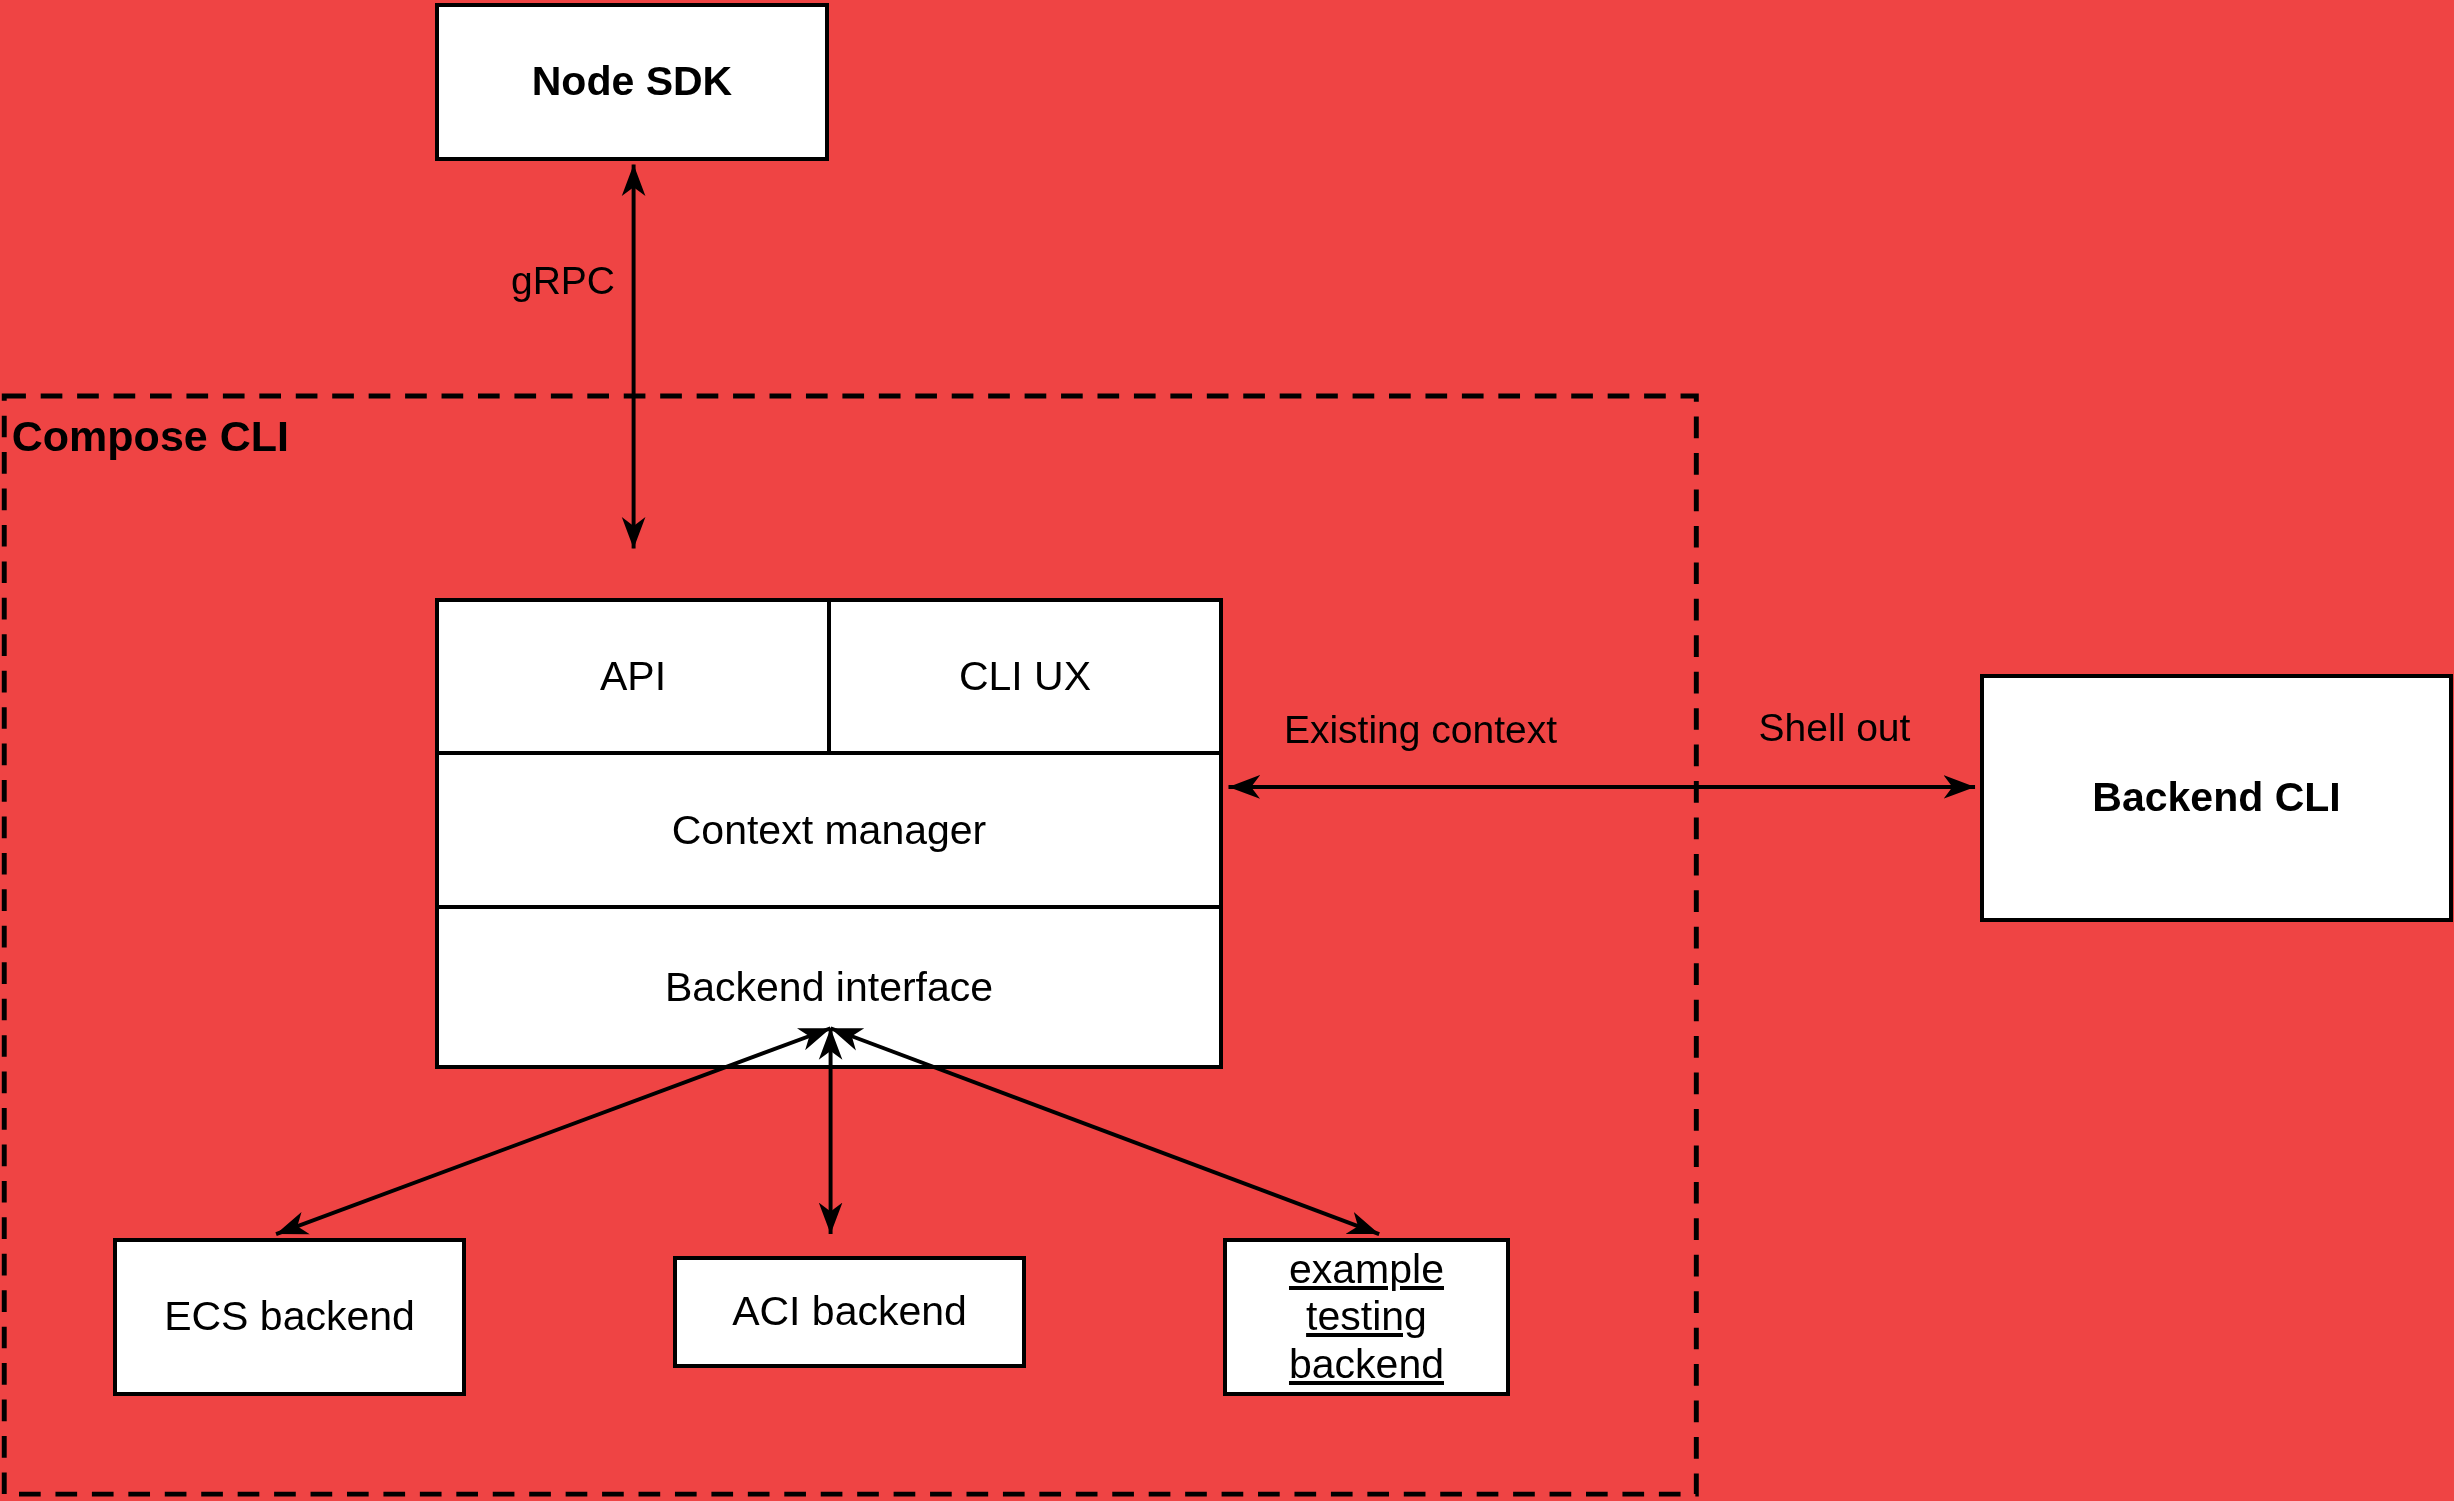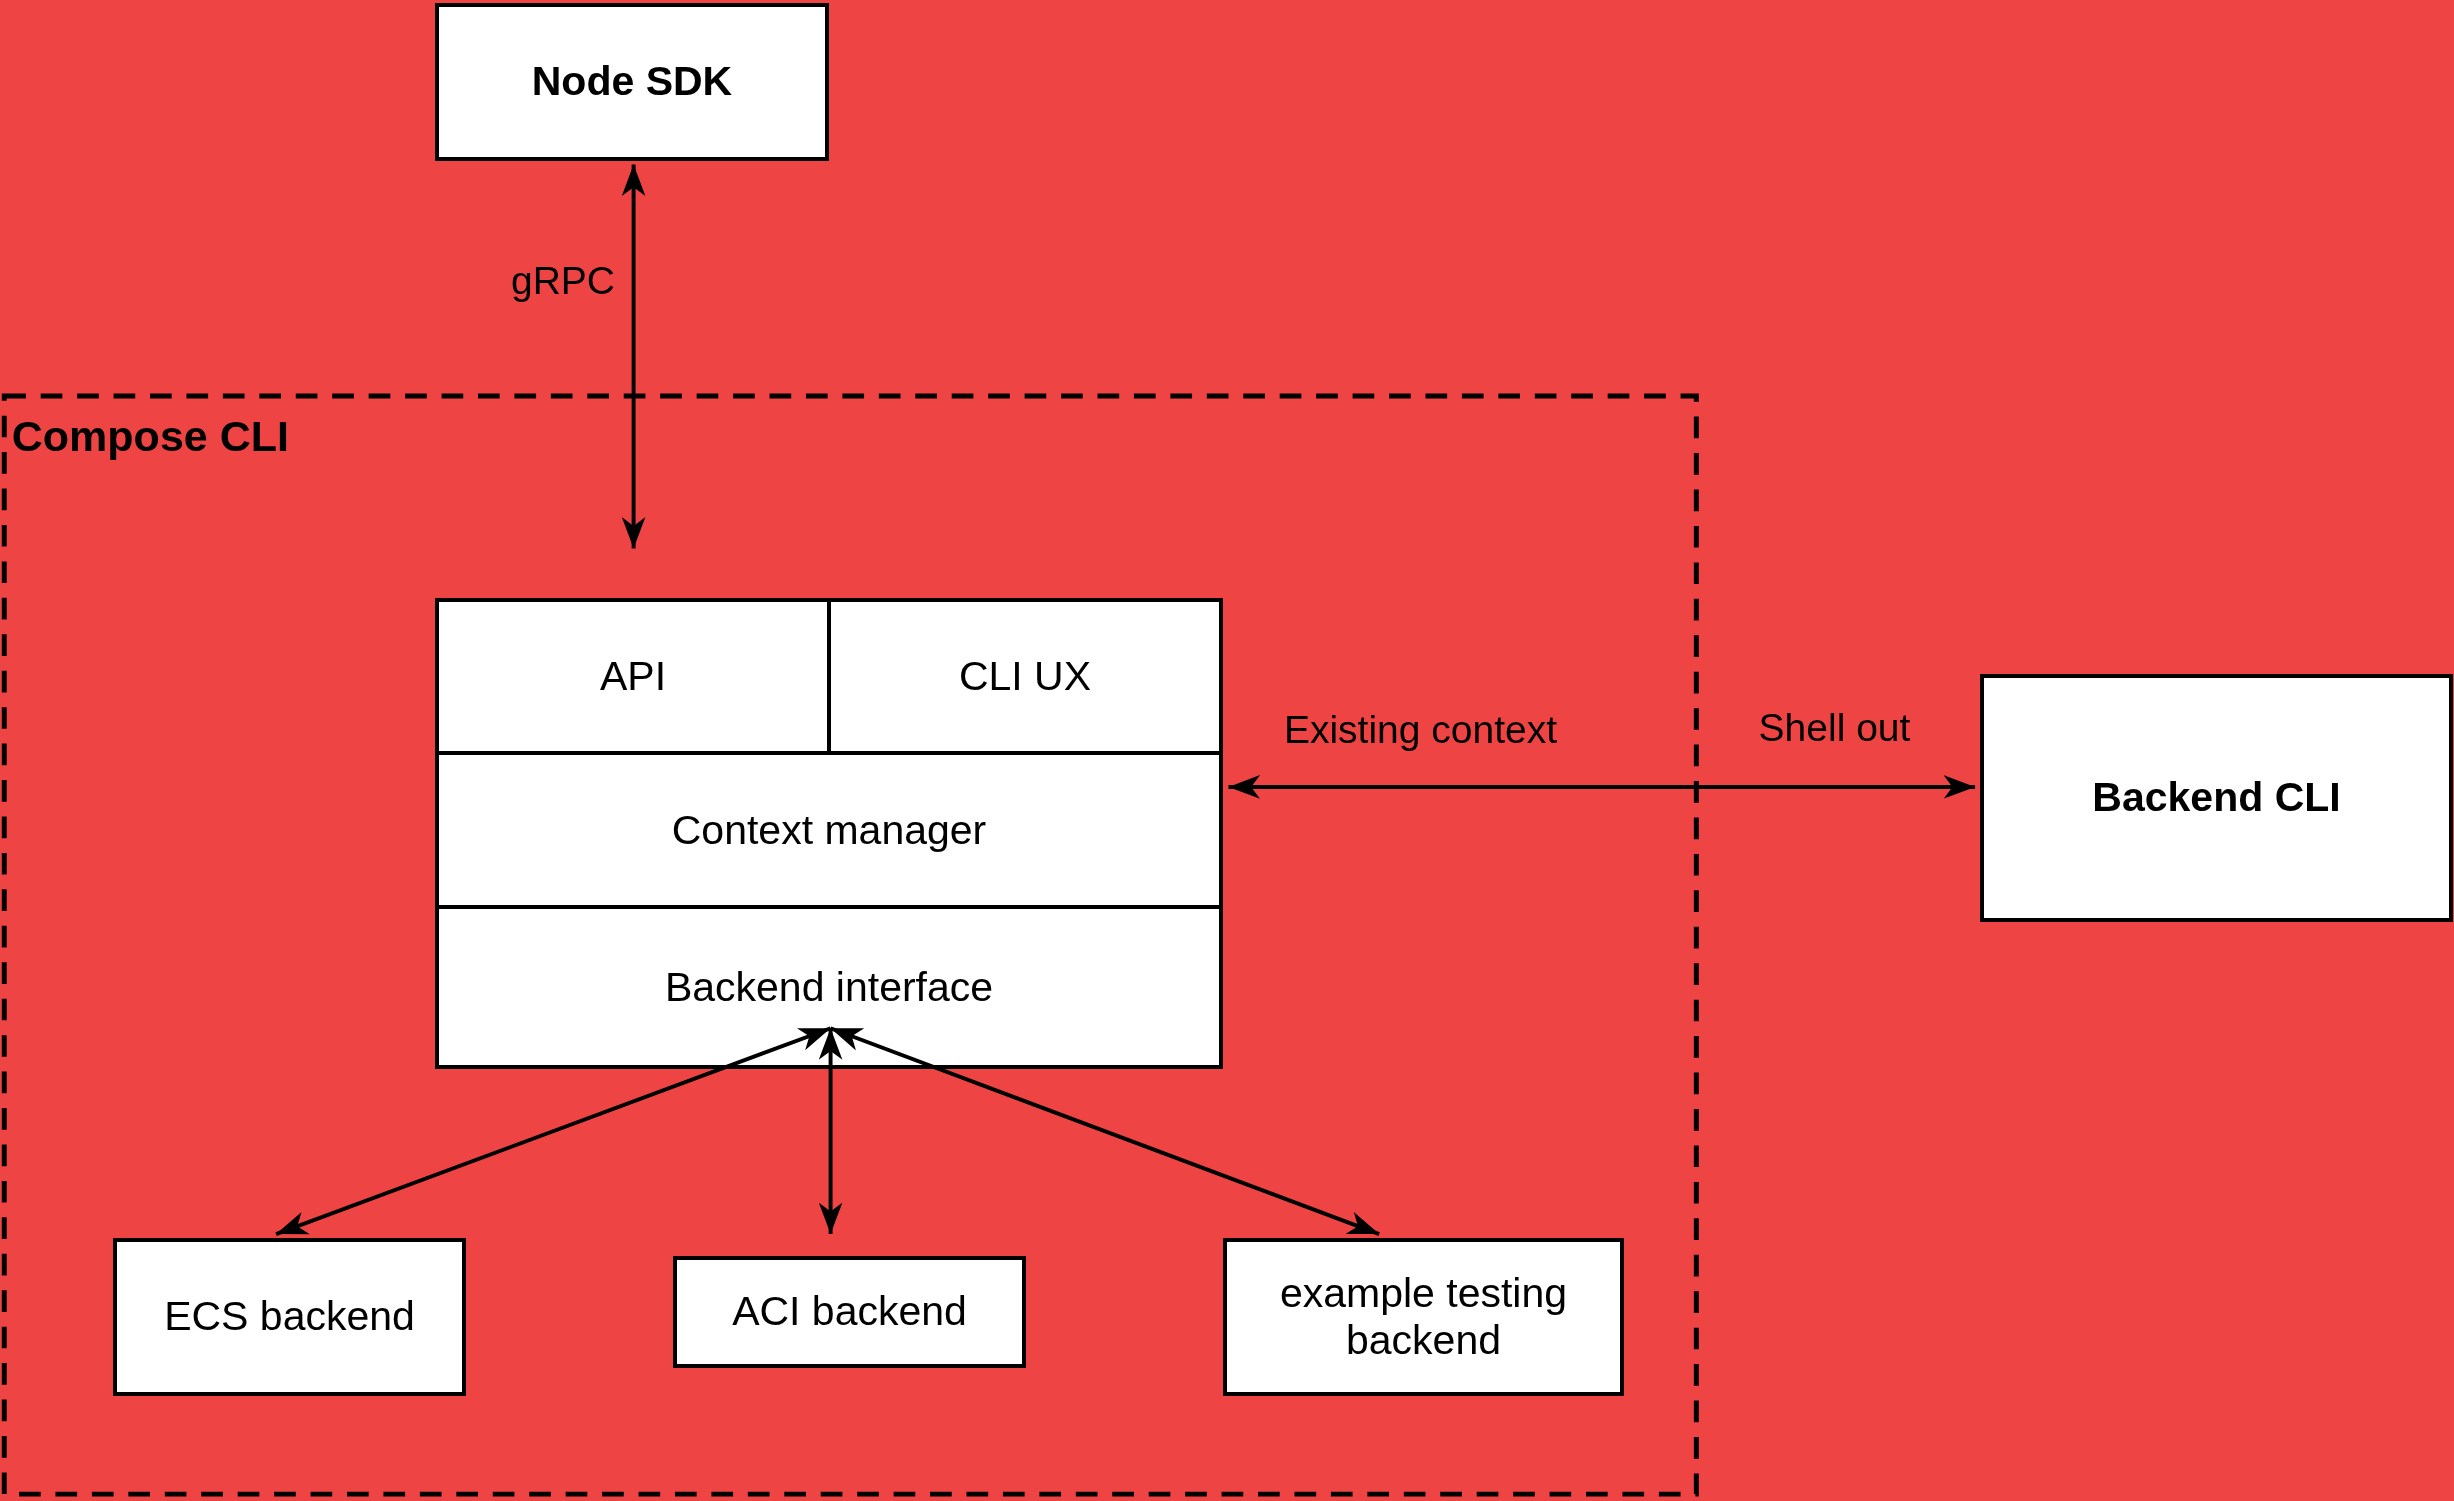--- a/index.html
+++ b/index.html
@@ -63,21 +63,21 @@
     box-sizing: border-box;
   }
   #cell-api { border-right: 4.9px solid #000000; }
 
   
   #existing-cli { left: 1980px; top: 674px; width: 473px; height: 248px; }
 
   
   #ecs-backend     { left: 81px;   top: 1238px; width: 353px; height: 158px; margin-left: 32px; }
   #aci-backend     { left: 652px;  top: 1256px; width: 353px; height: 112px; margin-left: 21px; }
-  #example-backend { left: 1223px; top: 1238px; width: 401px; height: 158px; }
+  #example-backend { left: 1223px; top: 1238px; width: 287px; height: 158px; text-decoration: underline; }
 
   
   #compose-cli-label {
     position: absolute;
     left: 11.8px; top: 412px;
     font-size: 43px;
     font-weight: bold;
     color: #000000;
     z-index: 3;
     white-space: nowrap;

